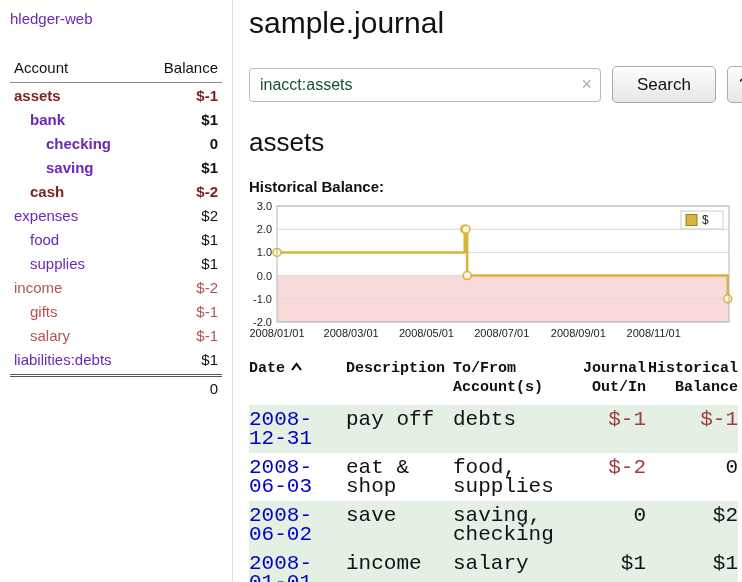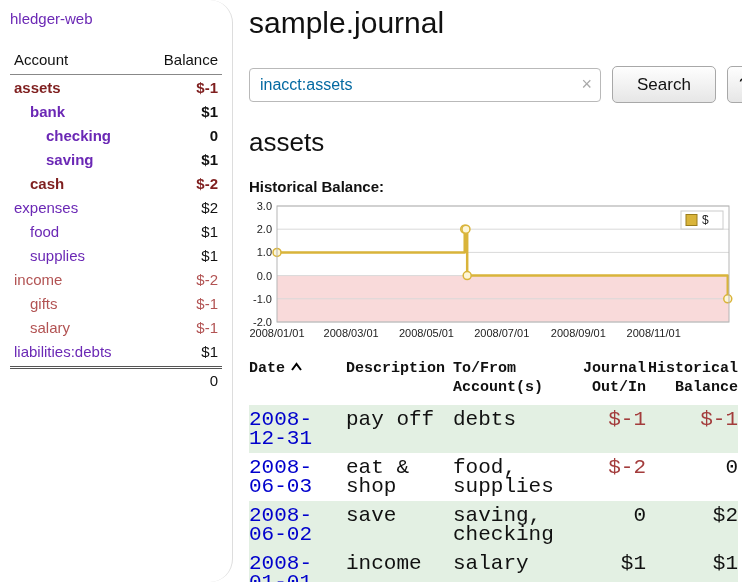--- a/index.html
+++ b/index.html
@@ -5,42 +5,42 @@
   * { box-sizing: border-box; }
   html, body { margin: 0; padding: 0; }
   body {
     width: 742px; height: 582px; overflow: hidden;
     background: #ffffff; color: #111;
     font-family: "Liberation Sans", sans-serif; font-size: 15px;
   }
   .app { display: flex; width: 100%; height: 100%; }
 
   
-  .sidebar { flex: 0 0 233px; width: 233px; border-right: 1px solid #ddd; padding: 10px 10px 0 10px; border-radius: 23px; }
+  .sidebar { flex: 0 0 233px; width: 233px; border-right: 1px solid #ddd; padding: 10px 10px 0 10px; }
   .brand { display: block; color: var(--link-purple); text-decoration: none; font-size: 15px; cursor: pointer; }
   .journal-link { display: block; margin-top: 45px; color: var(--link-purple); text-decoration: none; cursor: pointer; }
-  .acct-table { margin-top: 24px; }
+  .acct-table { margin-top: 32px; }
   .acct-header { display: flex; justify-content: space-between; padding: 0 4px 6px 4px; border-bottom: 1px solid #888; }
   .acct-row { display: flex; justify-content: space-between; align-items: baseline; padding: 3px 4px 2px 4px; line-height: 19px; }
   .acct-name { text-decoration: none; color: var(--link-purple); cursor: pointer; }
   .ind1 { padding-left: 16px; }
   .ind2 { padding-left: 32px; }
   .strong { font-weight: bold; }
   .neg-strong { color: var(--negative-strong); }
   .neg-soft { color: var(--negative-soft); }
   .acct-total { border-top: 3px double #555; text-align: right; padding: 3px 4px; margin-top: 3px; font-size: 15px; }
 
   
   main { flex: 1; padding: 4px 8px 0 16px; }
   h1 { font-size: 30px; font-weight: 400; margin: 2px 0 0 0; color: #111; }
   .searchrow { display: flex; align-items: center; gap: 11px; margin-top: 26px; }
   .searchbox { position: relative; flex: 0 0 352px; }
   .searchbox input {
     width: 100%; height: 34px; padding: 0 28px 0 10px;
-    font-family: "Liberation Sans", sans-serif; font-size: 16px; color: #0369a1;
+    font-family: "Liberation Sans", sans-serif; font-size: 16px; color: #14532d;
     border: 1px solid #b9b9b9; border-radius: 4px; outline: none;
   }
   .clear { position: absolute; right: 9px; top: 6px; color: #aaa; font-size: 18px; line-height: 20px; cursor: pointer; }
   .btn {
     height: 37px; padding: 0 24px; font-family: "Liberation Sans", sans-serif; font-size: 17px; color: #111;
     background: linear-gradient(#fefefe, #e6e6e6); border: 1px solid #a8a8a8; border-radius: 5px; cursor: pointer;
   }
   .btn.help { padding: 0 11px; }
   h2 { font-size: 26px; font-weight: 400; margin: 24px 0 0 0; }
   .chart-label { font-weight: bold; margin-top: 20px; font-size: 15px; }

